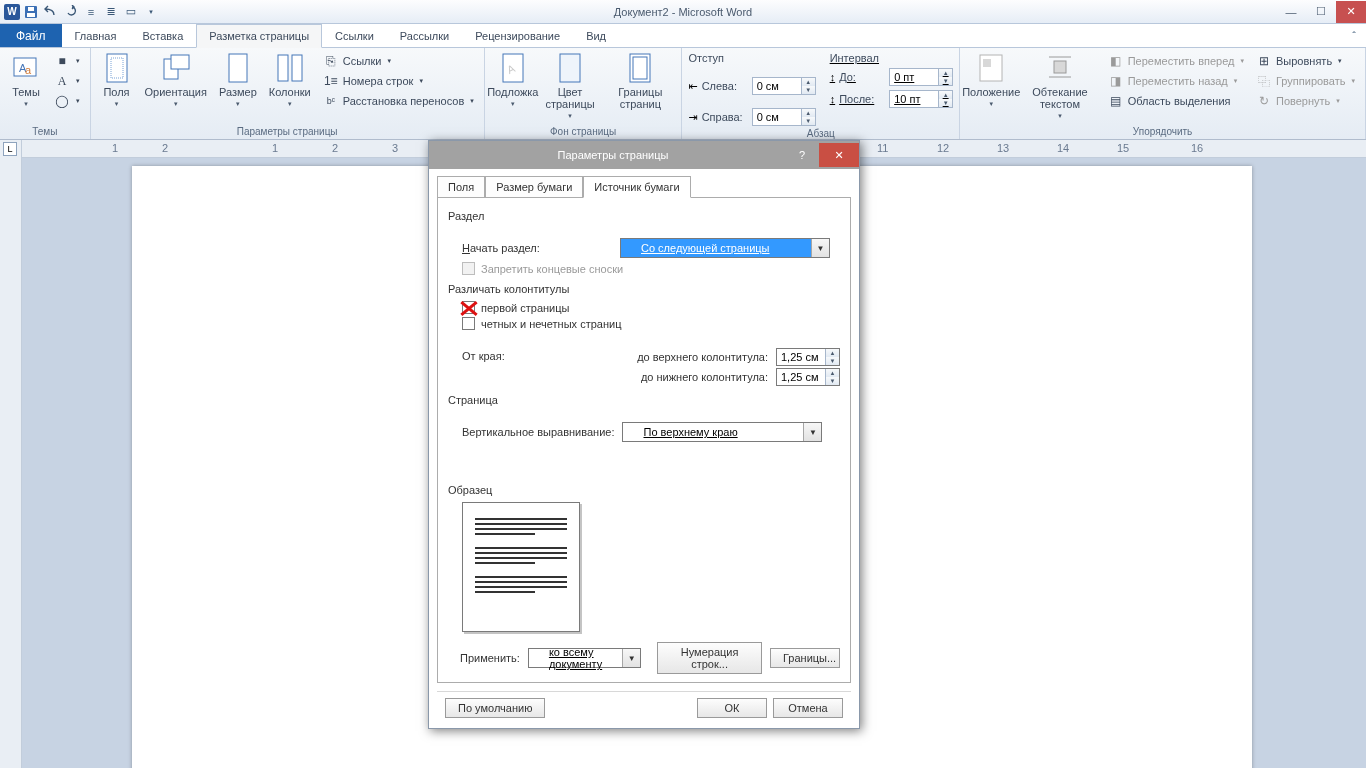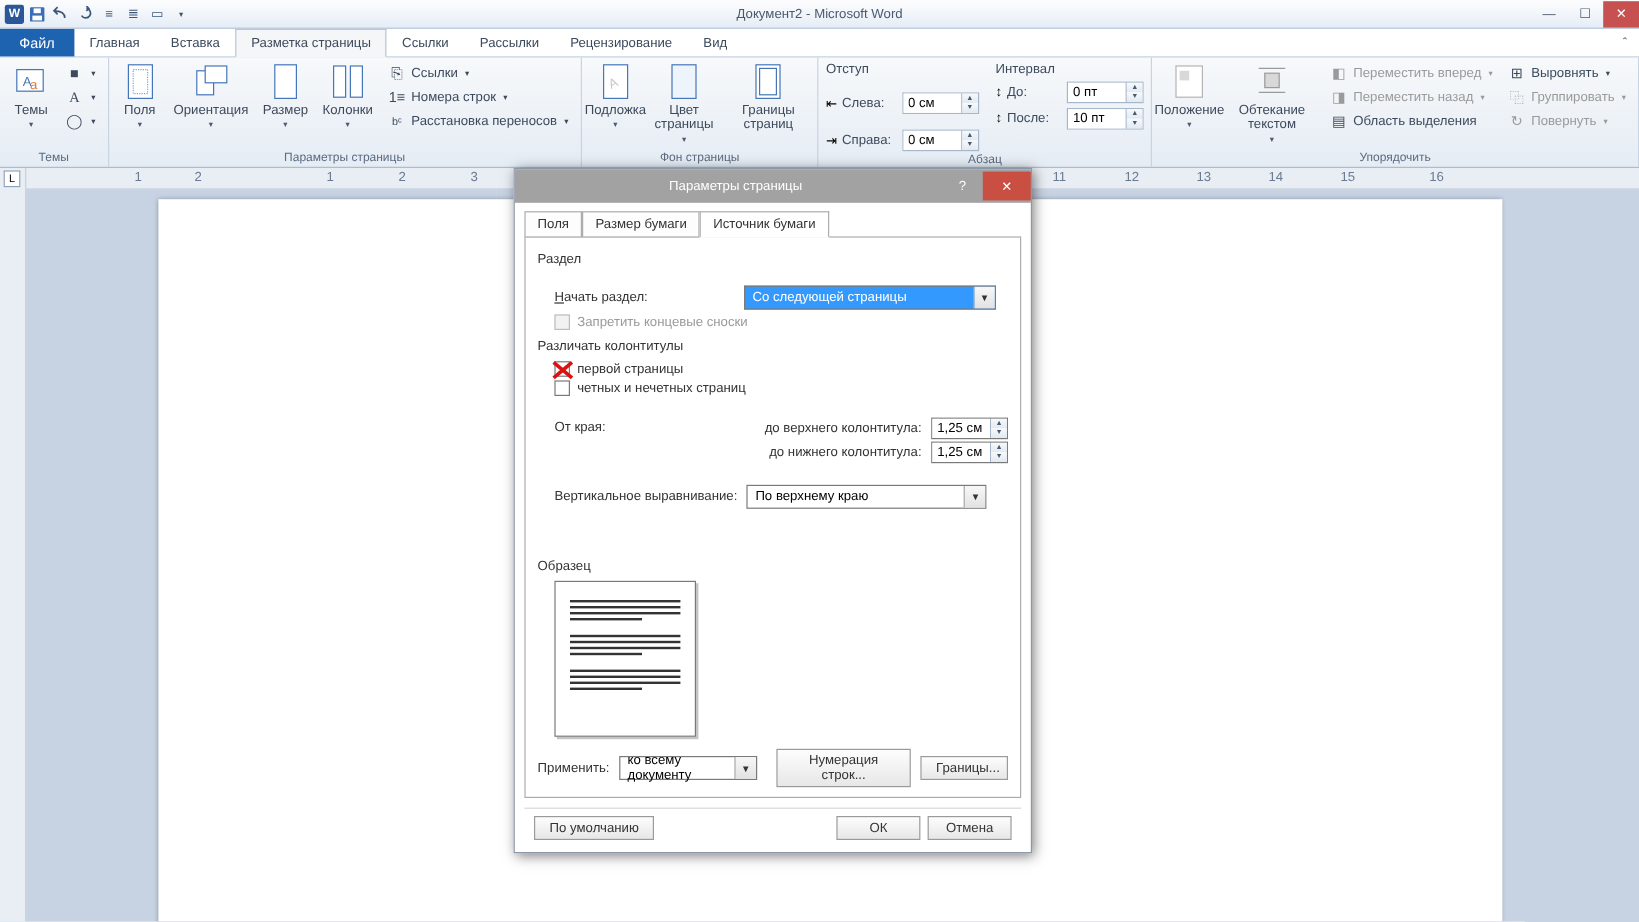--- a/index.html
+++ b/index.html
@@ -50,21 +50,21 @@
 .dlg-title .x{width:40px;height:24px;background:#c94f43;color:#fff;display:grid;place-items:center;margin-right:-8px;margin-left:4px;}
 .dlg-tabs-row{display:flex;padding:6px 8px 0 8px;gap:0;}
 .dlg-tab{border:1px solid #acacac;padding:4px 10px;background:#fdfdfd;position:relative;top:1px;border-bottom:1px solid #acacac;color:#333;}
 .dlg-tab.active{background:#fff;border-bottom:1px solid #fff;z-index:2;}
 .dlg-body{border:1px solid #acacac;margin:0 8px 8px 8px;padding:8px 10px;background:#fff;}
 .section-title{color:#333;margin:4px 0 6px 0;}
 .row{display:flex;align-items:center;gap:8px;margin:16px 0 4px 14px;}
 .row .lbl{color:#333;}
 .combo{display:flex;border:1px solid #7a7a7a;height:20px;background:#fff;}
 .combo.sel{background:#3399ff;}
-.combo .val{flex:1;padding:0 6px;display:flex;align-items:center;}
+.combo .val{flex:1;padding:0 20px;display:flex;align-items:center;text-decoration:underline;}
 .combo.sel .val{color:#fff;}
 .combo .ar{width:18px;border-left:1px solid #a6a6a6;background:linear-gradient(#f7f7f7,#e2e2e2);display:grid;place-items:center;font-size:8px;color:#333;}
 .chk{display:flex;align-items:center;gap:6px;margin:3px 0 3px 14px;color:#333;}
 .chk .box{width:13px;height:13px;border:1px solid #7a7a7a;background:#fff;}
 .chk.disabled{color:#9a9a9a;}
 .chk.disabled .box{border-color:#bdbdbd;background:#f2f2f2;}
 .redx{position:relative;}
 .redx::before,.redx::after{content:"";position:absolute;left:-4px;top:5px;width:20px;height:3px;background:#d11;}
 .redx::before{transform:rotate(40deg);}
 .redx::after{transform:rotate(-40deg);}
@@ -274,21 +274,21 @@
             <span class="lbl">Справа:</span>
             <div class="spin">
               <input value="0 см" style="">
               <div class="arrows">
                 <div>▲</div>
                 <div>▼</div>
               </div>
             </div>
           </div>
       </div>
-      <div class="smallcol" style="gap:4px;">
+      <div class="smallcol" style="gap:4px;text-decoration:underline;">
         <div class="lbl" style="color:#3d4a5c;">Интервал</div>
         <div class="spin-field">
             <span class="ico">↕</span>
             <span class="lbl">До:</span>
             <div class="spin">
               <input value="0 пт" style="">
               <div class="arrows">
                 <div>▲</div>
                 <div>▼</div>
               </div>
@@ -448,20 +448,21 @@
               <input value="1,25 см" style="">
               <div class="arrows">
                 <div>▲</div>
                 <div>▼</div>
               </div>
             </div>
         </div>
       </div>
     </div>
 
+    <div class="section-title" style="margin-top:6px;">Страница</div>
     <div class="row">
       <span class="lbl">Вертикальное выравнивание:</span>
       <div class="combo" style="width:200px;">
           <div class="val">По верхнему краю</div>
           <div class="ar">▼</div>
         </div>
     </div>
 
     <div style="height:34px;"></div>
     <div class="section-title">Образец</div>
@@ -475,21 +476,21 @@
         <div class="ln"></div>
         <div class="ln"></div>
         <div class="ln short"></div>
       <div style="height:6px;"></div>
       <div class="ln"></div>
         <div class="ln"></div>
         <div class="ln"></div>
         <div class="ln short"></div>
     </div>
 
-    <div class="row" style="margin:10px 0 0 0;align-items:center;">
+    <div class="row" style="margin:10px 0 0 12px;align-items:center;">
       <span class="lbl">Применить:</span>
       <div class="combo" style="width:130px;">
           <div class="val">ко всему документу</div>
           <div class="ar">▼</div>
         </div>
       <div style="flex:1;"></div>
       <div class="dlg-btn">Нумерация строк...</div>
       <div class="dlg-btn">Границы...</div>
     </div>
   </div>

